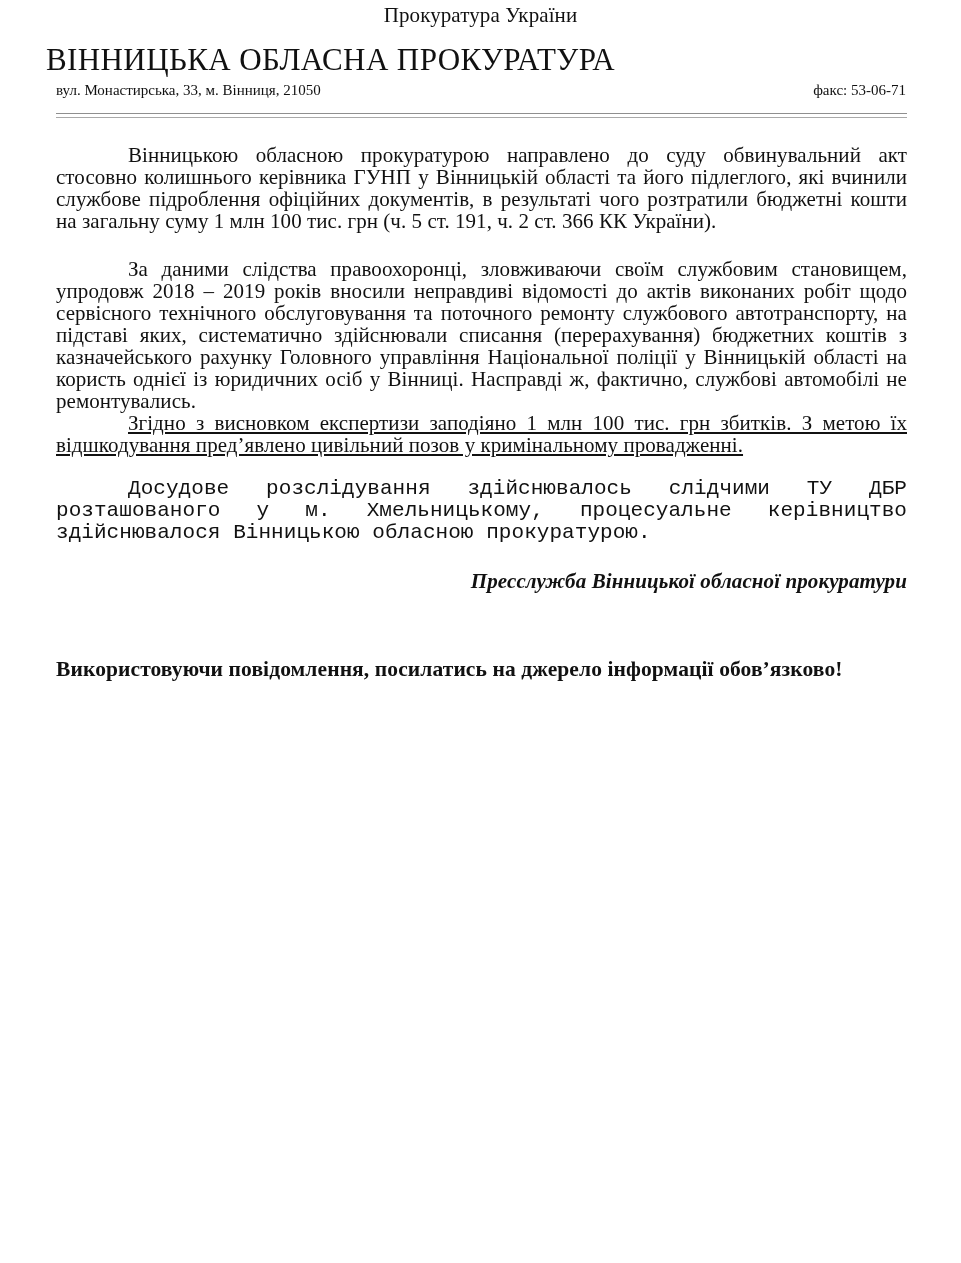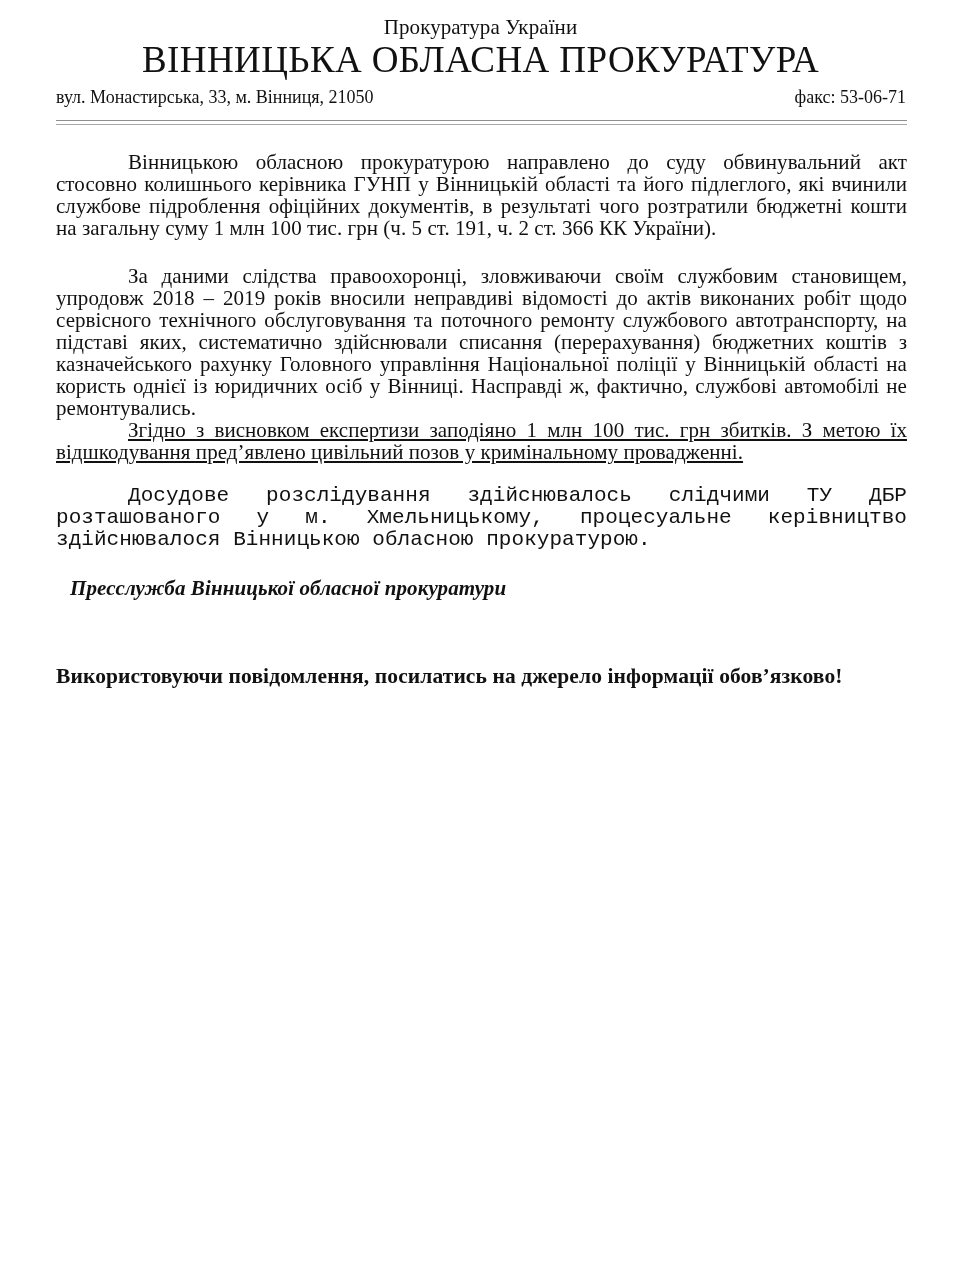--- a/index.html
+++ b/index.html
@@ -15,50 +15,50 @@
     font-family: "Liberation Serif", "DejaVu Serif", serif;
     color: #111111;
     -webkit-font-smoothing: antialiased;
   }
 
   .page {
     position: relative;
     width: 961px;
     height: 1263px;
     box-sizing: border-box;
-    padding: 12px 46px;
+    padding: 0 46px;
     border-radius: 20px;
   }
 
   
   .letterhead {
     padding-top: 2px;
   }
   .lh-org {
     text-align: center;
     font-size: 21px;
     line-height: 26px;
     letter-spacing: 0.1px;
     white-space: nowrap;
   }
   .lh-title {
-    text-align: center;
-    font-size: 37px;
+    text-align: left;
+    font-size: 31px;
     line-height: 38px;
     letter-spacing: 0.4px;
     white-space: nowrap;
-    margin-top: 1px;
+    margin-top: 13px;
   }
   .lh-contact {
     display: flex;
     justify-content: space-between;
     align-items: baseline;
-    font-size: 18px;
+    font-size: 15px;
     line-height: 22px;
-    margin-top: 7px;
+    margin-top: 0;
     padding: 0 9px 0 10px;
   }
   .lh-contact span { white-space: nowrap; }
 
   .lh-rule {
     margin: 12px 8px 0 10px;
     height: 3px;
     border-top: 1px solid #8f8f8f;
     border-bottom: 1px solid #a9a9a9;
     background: #ffffff;
@@ -96,20 +96,21 @@
   p.para.gap-none { margin-top: 0; text-decoration: underline; }
 
   .signature {
     font-size: 21px;
     line-height: 30px;
     font-weight: bold;
     font-style: italic;
     text-indent: 14px;
     margin-top: 22px;
     letter-spacing: 0.1px;
+    text-align: right;
   }
 
   .footer-note {
     font-size: 21.5px;
     line-height: 31px;
     font-weight: bold;
     margin-top: 58px;
     text-align: left;
     letter-spacing: 0.1px;
     max-width: 840px;

